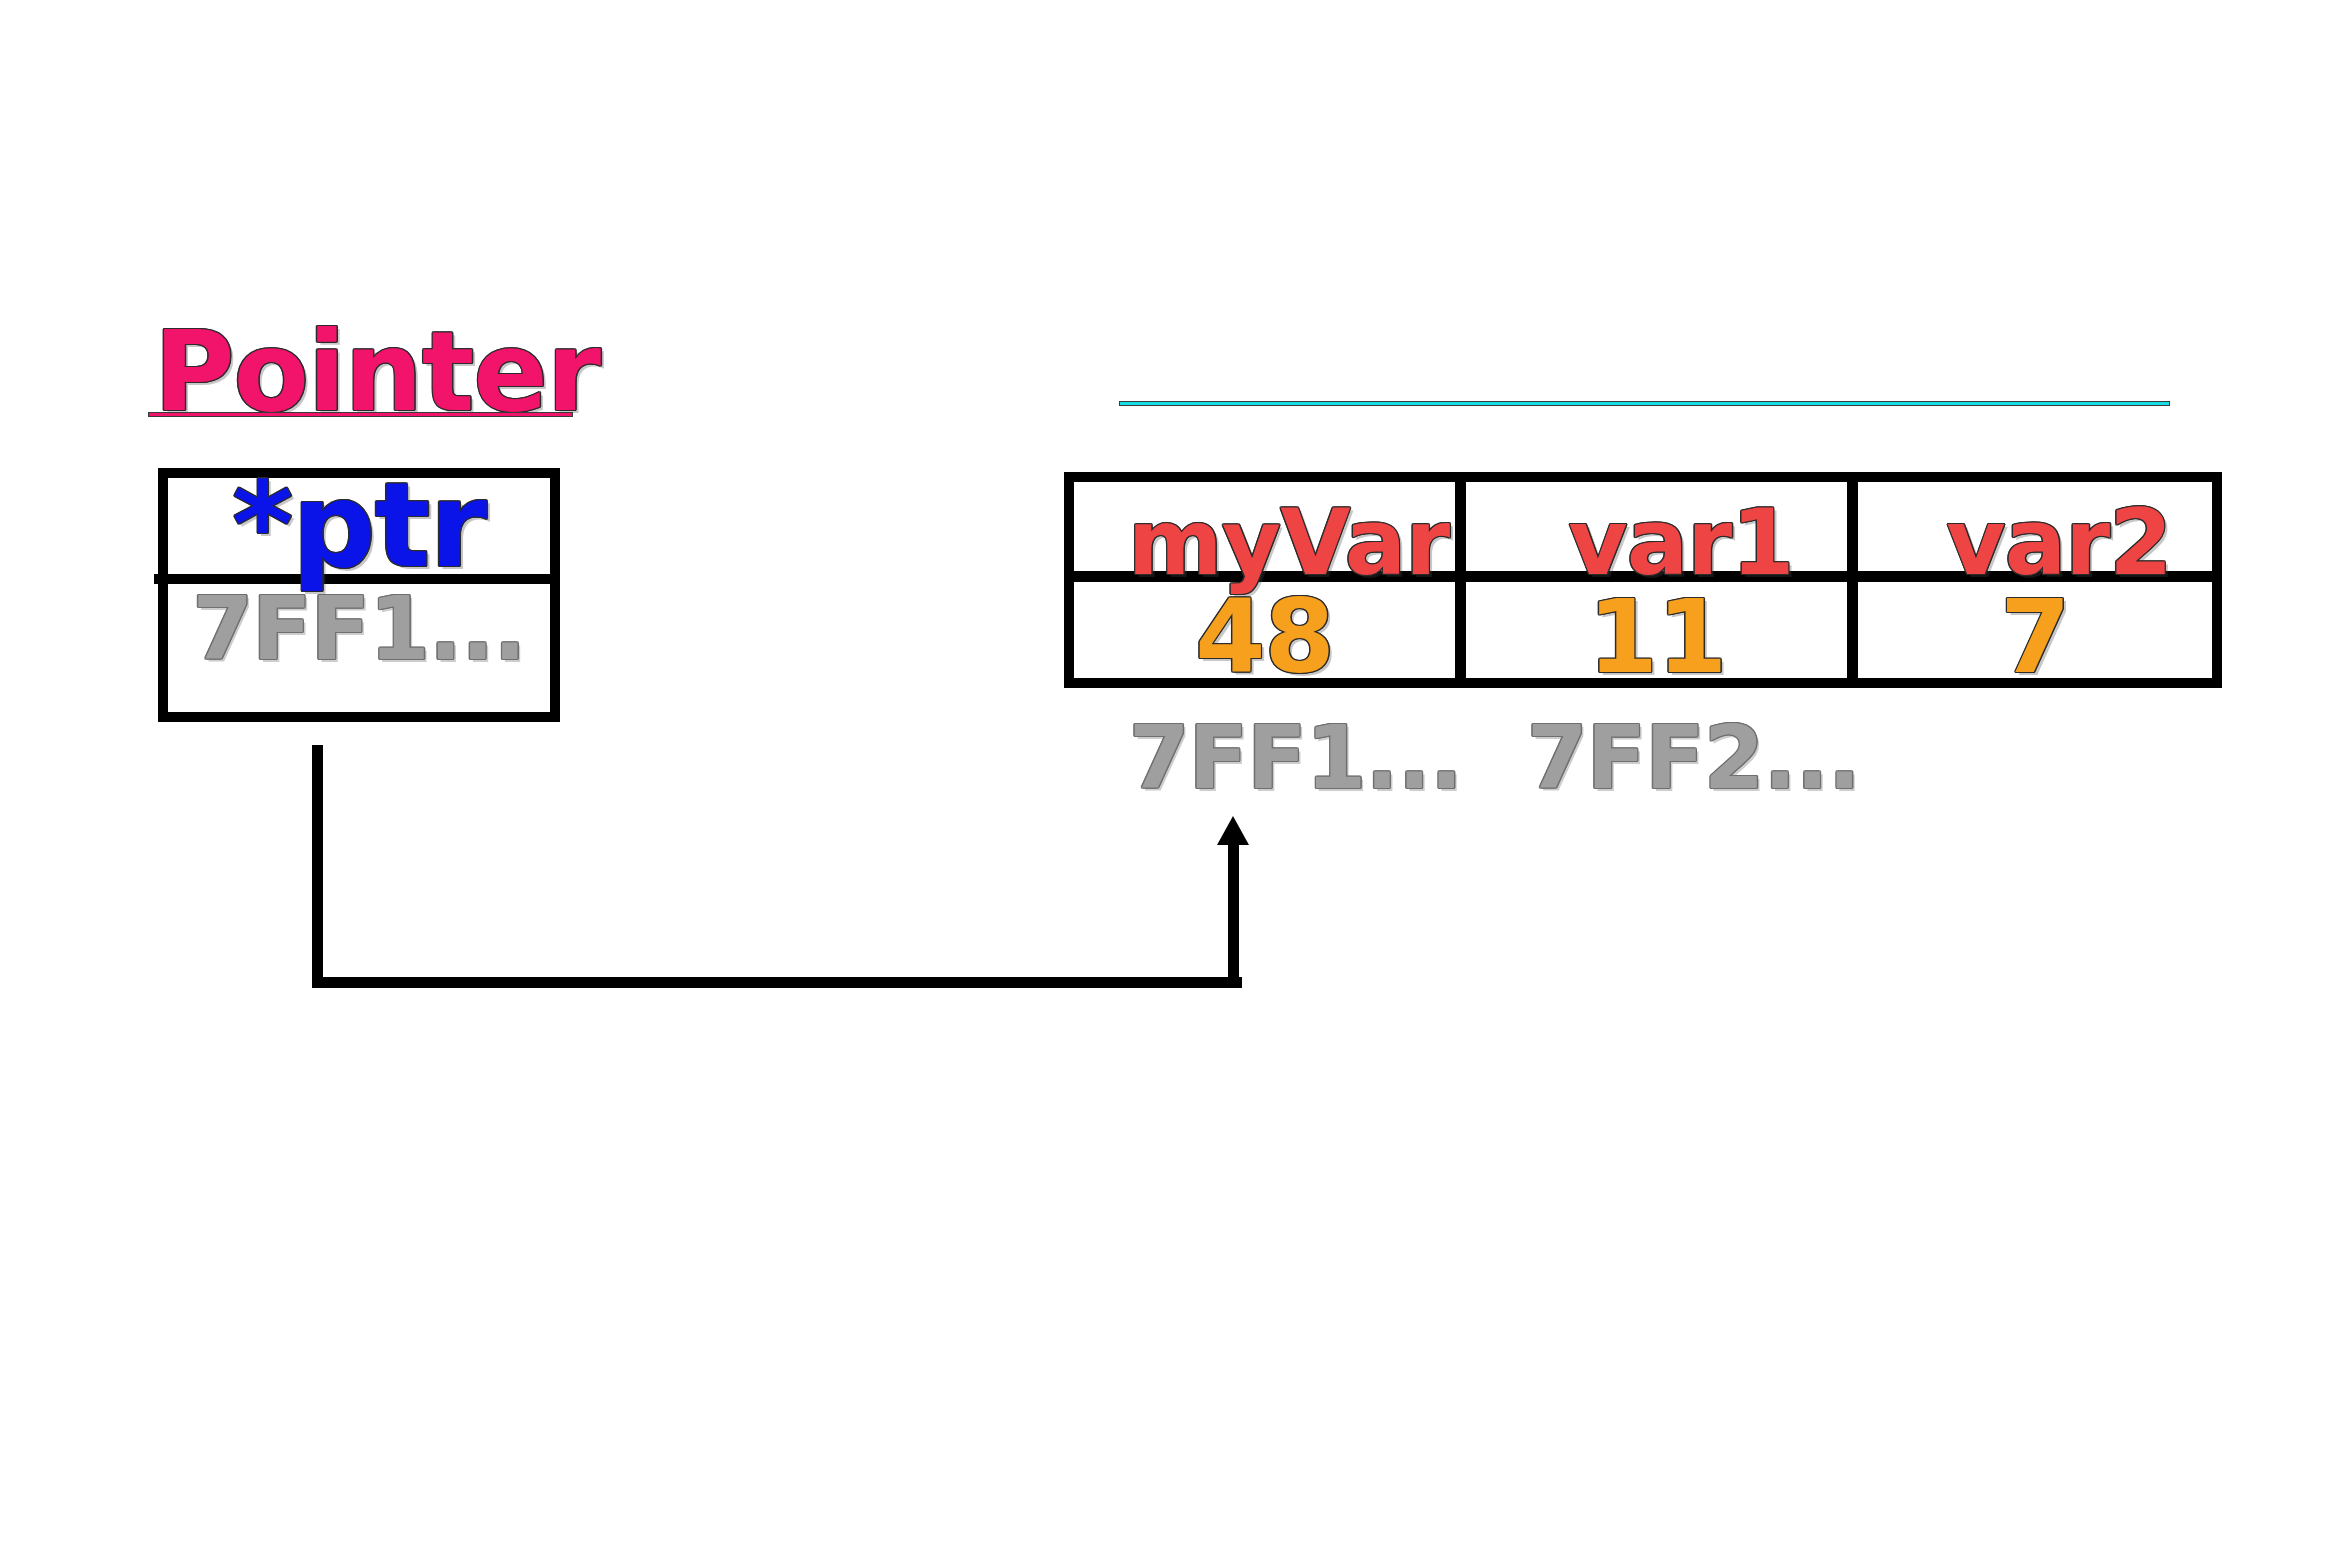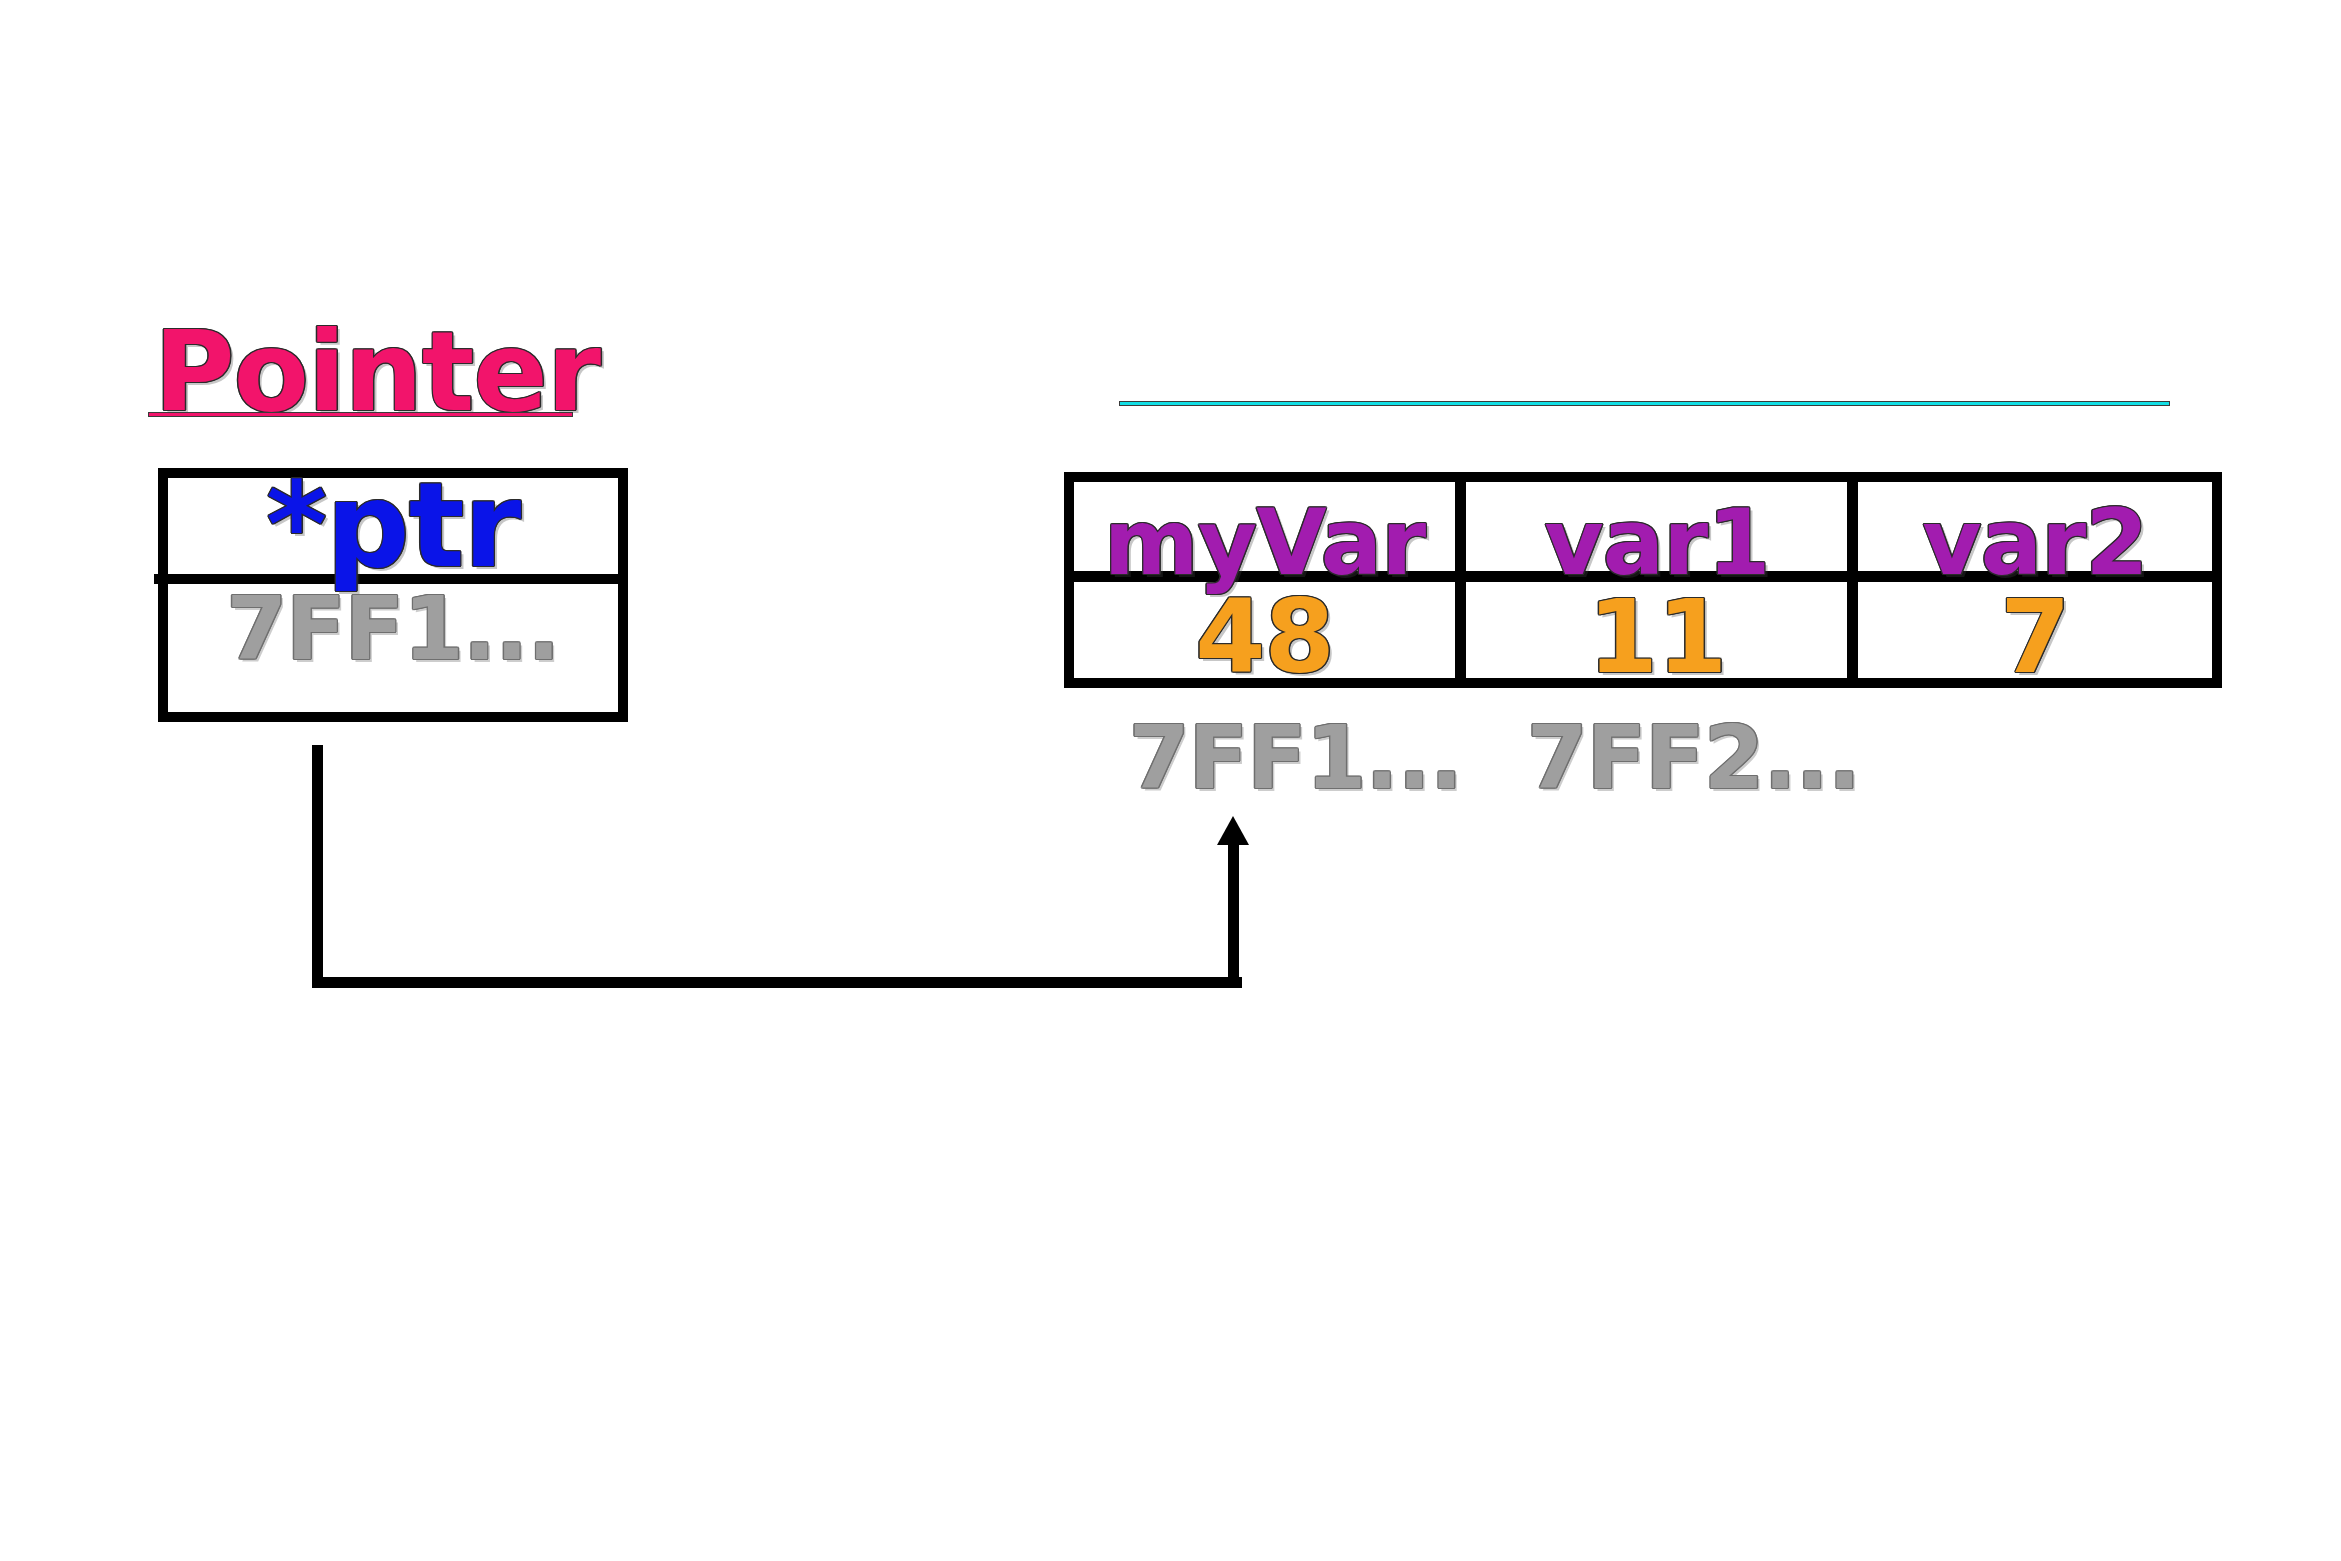--- a/index.html
+++ b/index.html
@@ -44,41 +44,41 @@
     position: absolute; left: 148px; top: 412px; width: 423px; height: 2.8px;
     background: #f2146b; border: 0.9px solid #3a3a3a;
   }
   .memory-title   { left: 1123px; top: 307px; width: 1044px; font-size: 110px; color: #12dee4; }
   .memory-underline {
     position: absolute; left: 1119px; top: 401px; width: 1049px; height: 2.8px;
     background: #12dee4; border: 0.9px solid #3a3a3a;
   }
 
   .pointer-box {
-    position: absolute; left: 158px; top: 468px; width: 470px; height: 254px;
+    position: absolute; left: 158px; top: 468px; width: 402px; height: 254px;
     box-sizing: border-box; border: 10.3px solid #000; background: #fff;
   }
   .pb-divider {
     position: absolute; left: -14px; right: -10.3px; top: 96px; height: 10.3px;
     background: #000; z-index: 1;
   }
   .pb-var  { left: 0; right: 0; top: -10.8px; font-size: 117px; color: #0a14e8; z-index: 2; }
   .pb-addr { left: 0; right: 0; top: 108px; font-size: 87px; color: #9f9f9f; z-index: 2; }
 
   .mem-table {
     position: absolute; left: 1064px; top: 472px; width: 1158px; height: 216px;
     box-sizing: border-box; border: 10.3px solid #000; background: #fff;
   }
   .col-div { position: absolute; top: -4.7px; bottom: -4.7px; width: 11.2px; background: #000; z-index: 1; }
   .col-div-1 { left: 381px; }
   .col-div-2 { left: 773px; }
   .row-div { position: absolute; left: -10.3px; right: -10.3px; top: 89px; height: 11.2px; background: #000; z-index: 1; }
 
   .cell { z-index: 2; }
-  .cell.name { top: 15px;  font-size: 91px; color: #a21caf; }
+  .cell.name { top: 15px;  font-size: 91px; color: #ef4444; margin-left: 24px; }
   .cell.val  { top: 105px; font-size: 101px; color: #f6a01e; }
   .cell.c1 { left: 0;      width: 381px; }
   .cell.c2 { left: 393px;  width: 380px; }
   .cell.c3 { left: 784px; width: 354px; }
 
   .addr { top: 715px; font-size: 87px; color: #9f9f9f; width: 281px; }
   .addr.a1 { left: 1129px; }
   .addr.a2 { left: 1527px; }
   .addr.a3 { left: 1920px; }
 

